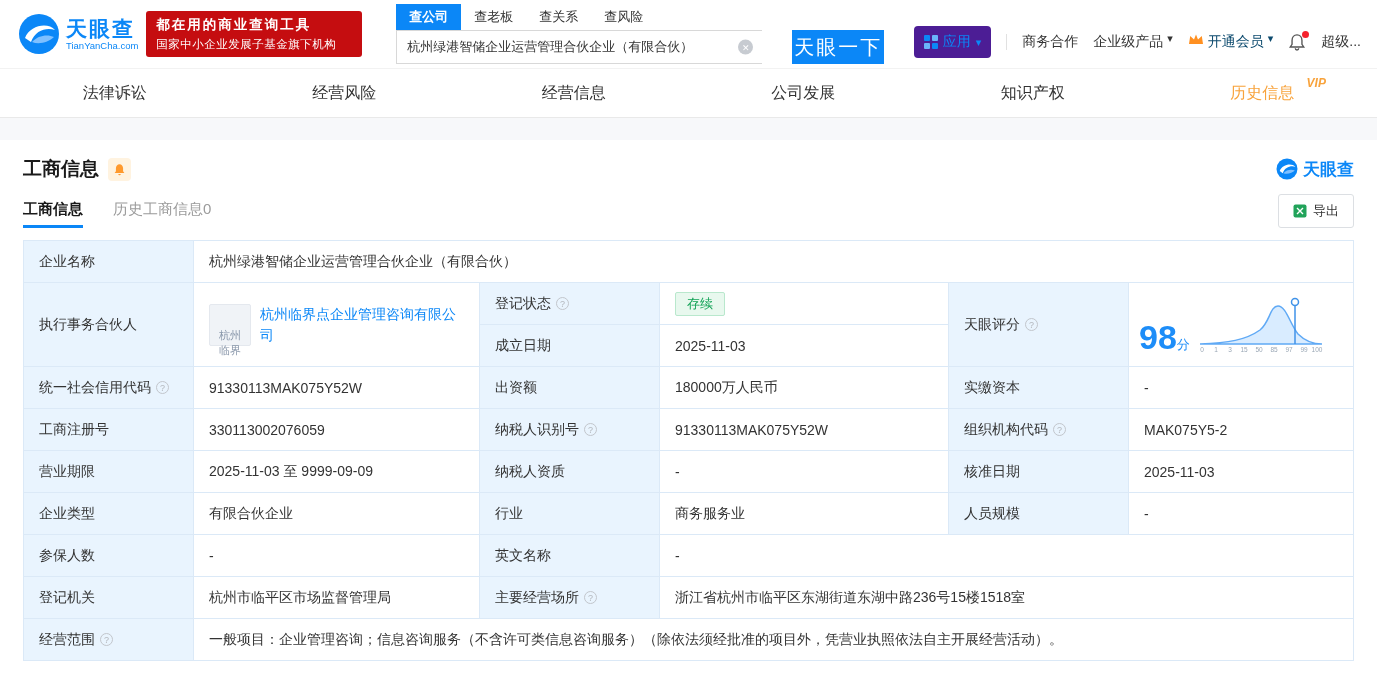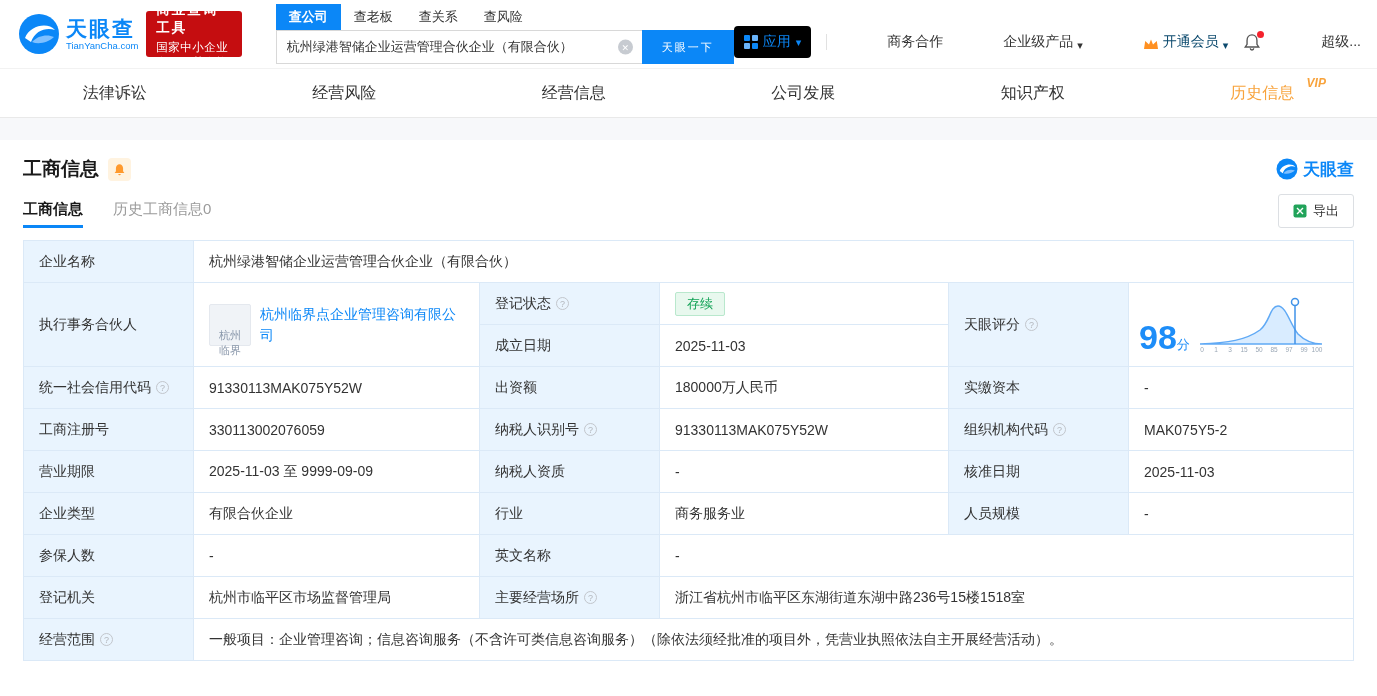--- a/index.html
+++ b/index.html
@@ -18,26 +18,26 @@
   .banner .l2 { font-size:11.5px; margin-top:3px; letter-spacing:0.5px; }
   .search-area { margin-left:14px; display:flex; flex-direction:column; justify-content:flex-end; height:68px; padding-bottom:4px;padding-left:20px; }
   .search-tabs { display:flex; font-size:13px; }
   .search-tab { padding:4px 13px; color:#333; cursor:pointer; }
   .search-tab.active { background:#0b87f7; color:#fff; font-weight:bold; }
   .search-row { display:flex; }
   .search-input-wrap { position:relative; width:366px; height:34px; border:1px solid #d8d8d8; border-right:none; background:#fff; }
   .search-input-wrap input { width:100%; height:100%; border:none; outline:none; padding:0 32px 0 10px; font-size:13px; color:#333; font-family:inherit; }
   .clear-btn { position:absolute; right:9px; top:50%; transform:translateY(-50%); width:15px; height:15px;
     border-radius:50%; background:#c7cbd1; color:#fff; font-size:9px; display:flex; align-items:center; justify-content:center; cursor:pointer; }
-  .search-btn { width:92px; height:34px; background:#0b87f7; color:#fff; font-size:11px; border:none; letter-spacing:2px; cursor:pointer; font-family:inherit; }
+  .search-btn { width:92px; height:34px; background:#0b87f7; color:#fff; font-size:20px; border:none; letter-spacing:2px; cursor:pointer; font-family:inherit;margin-left:30px; }
   .top-nav { margin-left:auto; display:flex; align-items:center; gap:15px; padding-right:16px; margin-top:16px; font-size:14px; color:#333; white-space:nowrap; }
-  .app-box { display:flex; align-items:center; gap:5px; background:#000000; color:#0b87f7; padding:7px 10px; border-radius:4px; cursor:pointer; }
+  .app-box { display:flex; align-items:center; gap:5px; background:#4c1d95; color:#0b87f7; padding:7px 10px; border-radius:4px; cursor:pointer; }
   .caret { font-size:11px; line-height:1; }
   .divider { width:1px; height:16px; background:#e1e1e1; }
-  .nav-item { cursor:pointer; display:flex; align-items:flex-end; gap:4px;margin-left:45px; }
+  .nav-item { cursor:pointer; display:flex; align-items:flex-start; gap:4px; }
   .vip-link { color:#0c4a6e; }
   .bell-wrap { position:relative; cursor:pointer; }
   .red-dot { position:absolute; top:-2px; right:-3px; width:7px; height:7px; border-radius:50%; background:#f5222d; }
   
   .main-tabs { display:flex; height:50px; border-top:1px solid #f2f2f2; border-bottom:1px solid #e9e9e9; background:#fff; }
   .main-tab { flex:1; display:flex; align-items:center; justify-content:center; font-size:16px; color:#333; cursor:pointer; position:relative; }
   .main-tab.active { color:#0b87f7; font-weight:bold; border-right:1px solid #efefef; }
   .tab-badge { font-size:12px; color:#0b87f7; margin-left:3px; transform:translateY(-5px); font-weight:normal; }
   .main-tab.vip-tab { color:#f8a33c; }
   .vip-flag { position:absolute; top:7px; margin-left:108px; color:#f8a33c; font-style:italic; font-weight:bold; font-size:12px; }

